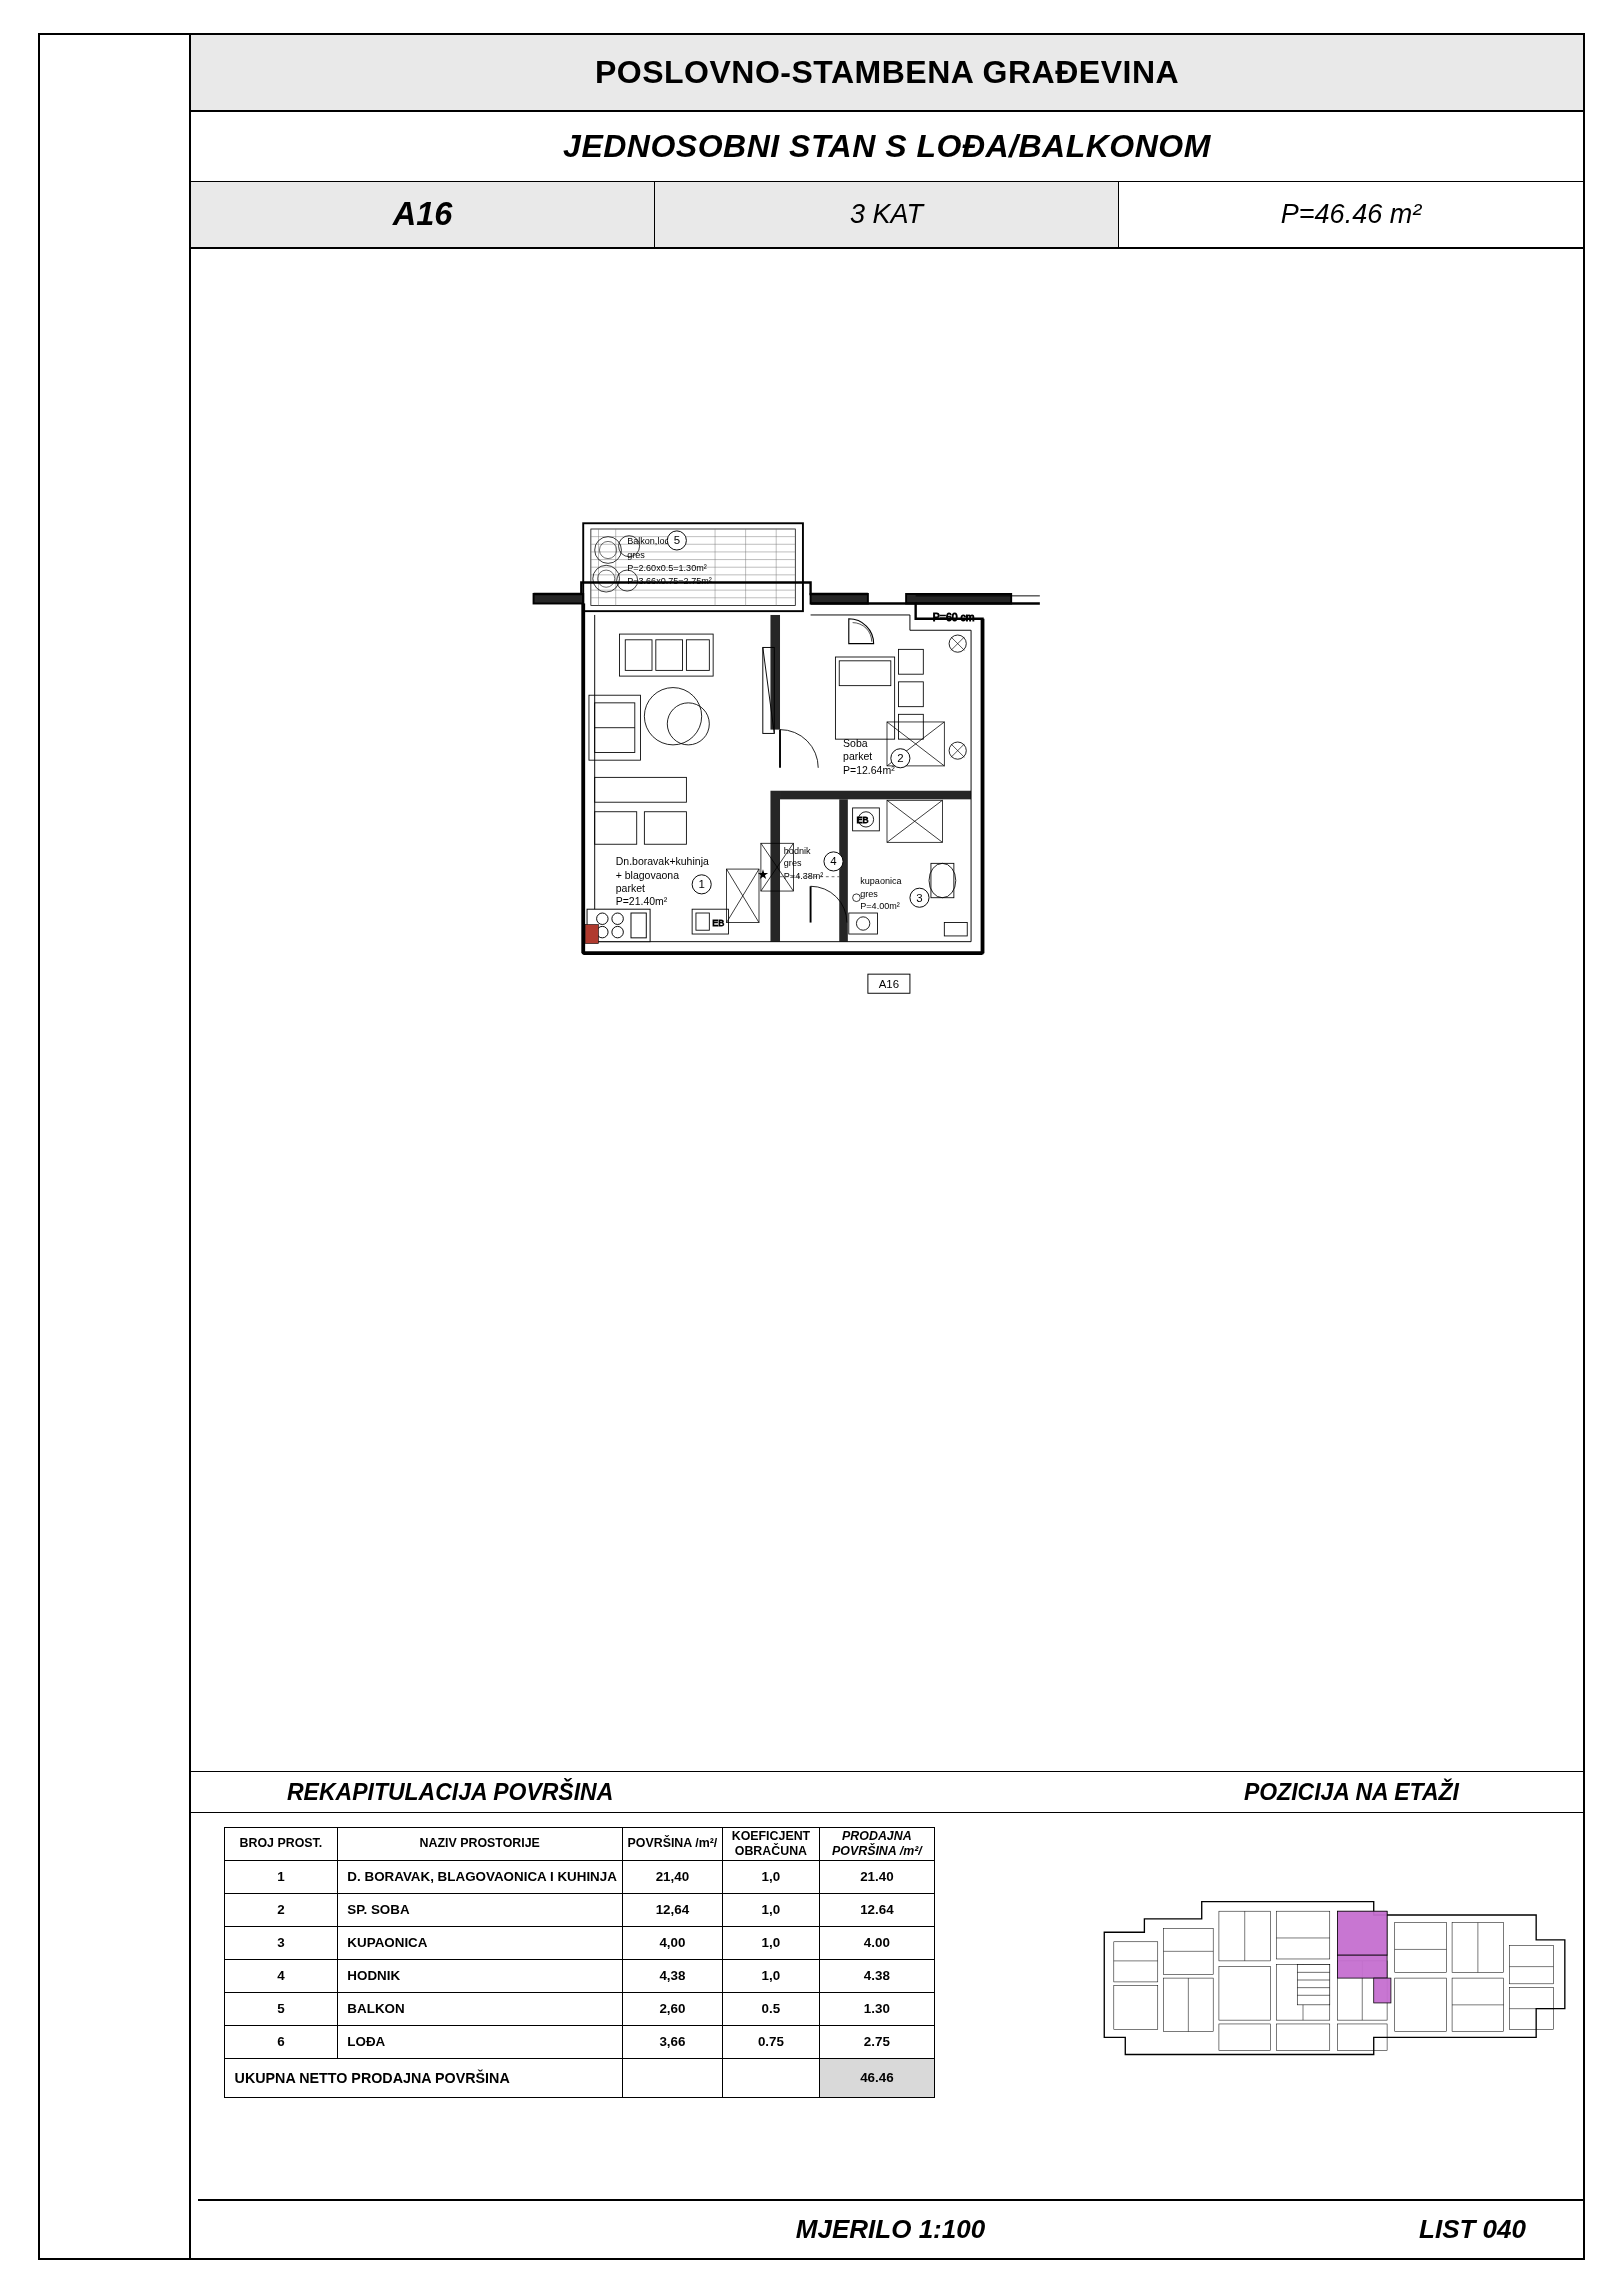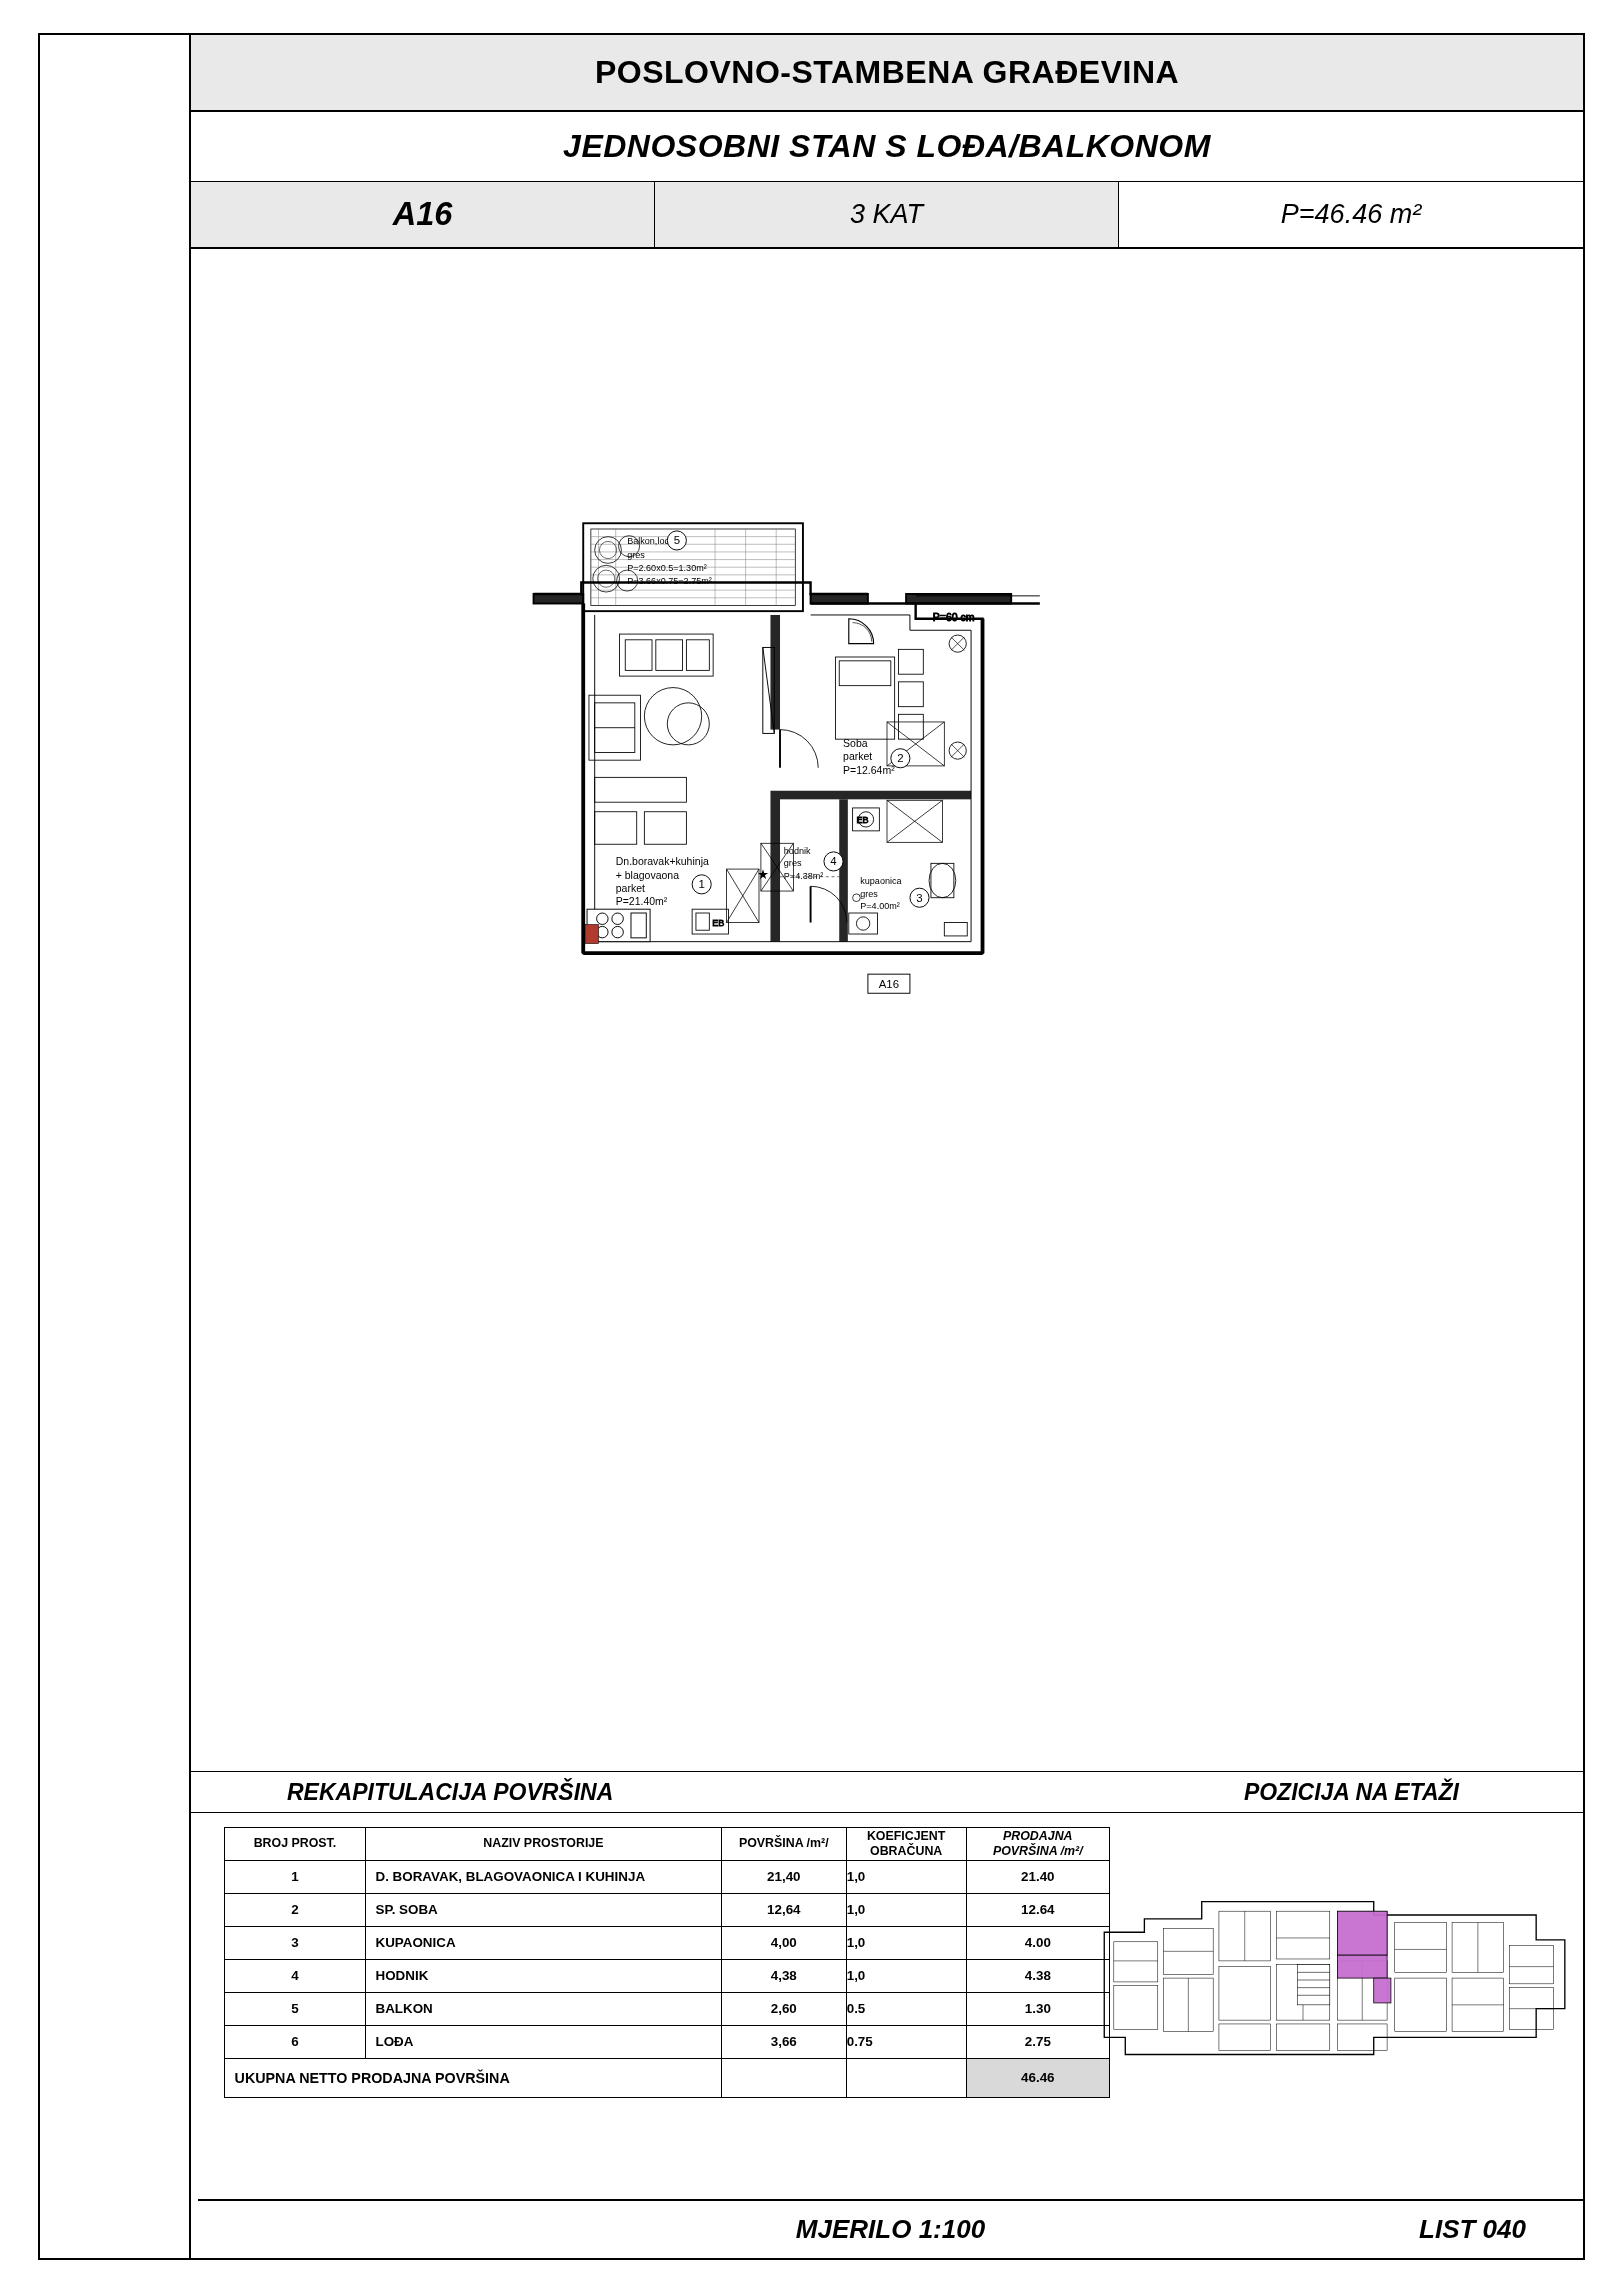--- a/index.html
+++ b/index.html
@@ -149,39 +149,39 @@
     top: 7.6px;
     font-size: 23px;
     font-weight: bold;
     font-style: italic;
   }
 
   table.recap {
     position: absolute;
     left: 184px;
     top: 1792px;
-    width: 886px;
+    width: 711px;
     border-collapse: collapse;
     font-size: 13.4px;
   }
   table.recap th, table.recap td {
     border: 1.4px solid #000;
     padding: 0;
     height: 32px;
     font-weight: bold;
   }
   table.recap th {
     font-size: 12.4px;
     text-align: center;
     line-height: 1.15;
   }
   table.recap td.num { text-align: center; width: 113px; }
   table.recap td.name { text-align: left; padding-left: 9.6px; }
   table.recap td.val { text-align: center; width: 100px; }
-  table.recap td.koef { text-align: left; width: 96px; }
+  table.recap td.koef { text-align: center; width: 96px; }
   table.recap td.prod { text-align: center; width: 115px; }
   table.recap .th-num { width: 113px; }
   table.recap .th-name { width: 287px; }
   table.recap .th-pov { width: 100px; }
   table.recap .th-koef { width: 96px; }
   table.recap .th-prod { width: 115px; font-style: italic; }
   table.recap tr.total td {
     height: 38px;
   }
   table.recap tr.total td.tlabel {

